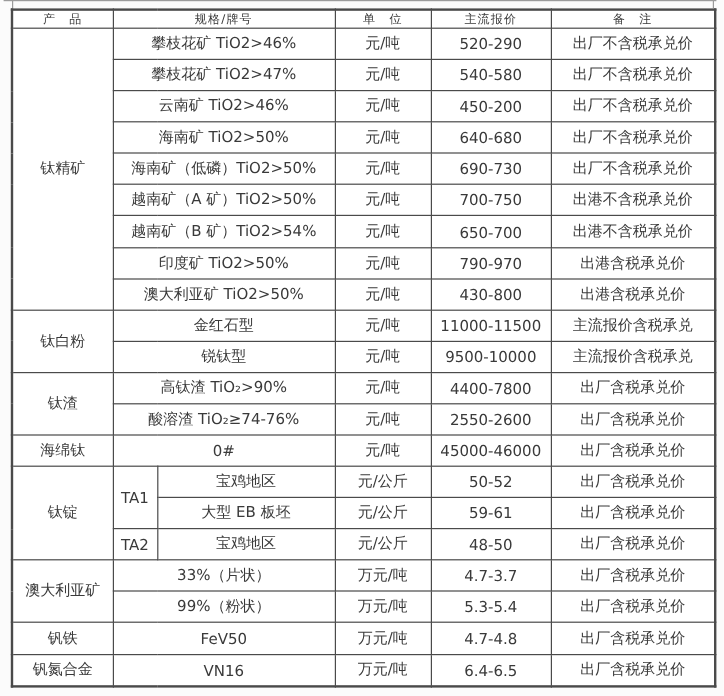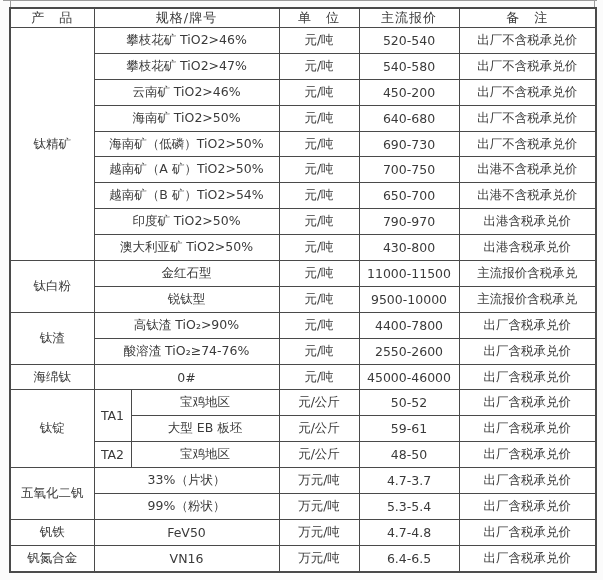--- a/index.html
+++ b/index.html
@@ -18,21 +18,21 @@
     border-collapse:collapse;table-layout:fixed;background:#ffffff;
     border:2px solid #4a4a4a;
   }
   table.price th, table.price td{
     border:1px solid #4a4a4a;
     text-align:center;vertical-align:middle;
     font-size:12.5px;font-weight:normal;
     padding:0 2px;overflow:hidden;white-space:nowrap;
     color:#3a3a3a;
   }
-  table.price th{font-size:13px;letter-spacing:1px;}
+  table.price th{font-size:10px;letter-spacing:1px;}
 </style>
 </head>
 <body>
 
 <div class="crop-line"></div>
 <div class="crop-tick left"></div>
 <div class="crop-tick right"></div>
 
 <table class="price">
   <colgroup>
@@ -50,21 +50,21 @@
       <th>单　位</th>
       <th>主流报价</th>
       <th>备　注</th>
     </tr>
   </thead>
   <tbody id="table-body">
       <tr>
         <td rowspan="9">钛精矿</td>
         <td colspan="2">攀枝花矿 TiO2&gt;46%</td>
         <td>元/吨</td>
-        <td>520-540</td>
+        <td>520-290</td>
         <td>出厂不含税承兑价</td>
       </tr>
       <tr>
         <td colspan="2">攀枝花矿 TiO2&gt;47%</td>
         <td>元/吨</td>
         <td>540-580</td>
         <td>出厂不含税承兑价</td>
       </tr>
       <tr>
         <td colspan="2">云南矿 TiO2&gt;46%</td>
@@ -156,21 +156,21 @@
         <td>出厂含税承兑价</td>
       </tr>
       <tr>
         <td>TA2</td>
         <td>宝鸡地区</td>
         <td>元/公斤</td>
         <td>48-50</td>
         <td>出厂含税承兑价</td>
       </tr>
       <tr>
-        <td rowspan="2">五氧化二钒</td>
+        <td rowspan="2">澳大利亚矿</td>
         <td colspan="2">33%（片状）</td>
         <td>万元/吨</td>
         <td>4.7-3.7</td>
         <td>出厂含税承兑价</td>
       </tr>
       <tr>
         <td colspan="2">99%（粉状）</td>
         <td>万元/吨</td>
         <td>5.3-5.4</td>
         <td>出厂含税承兑价</td>

